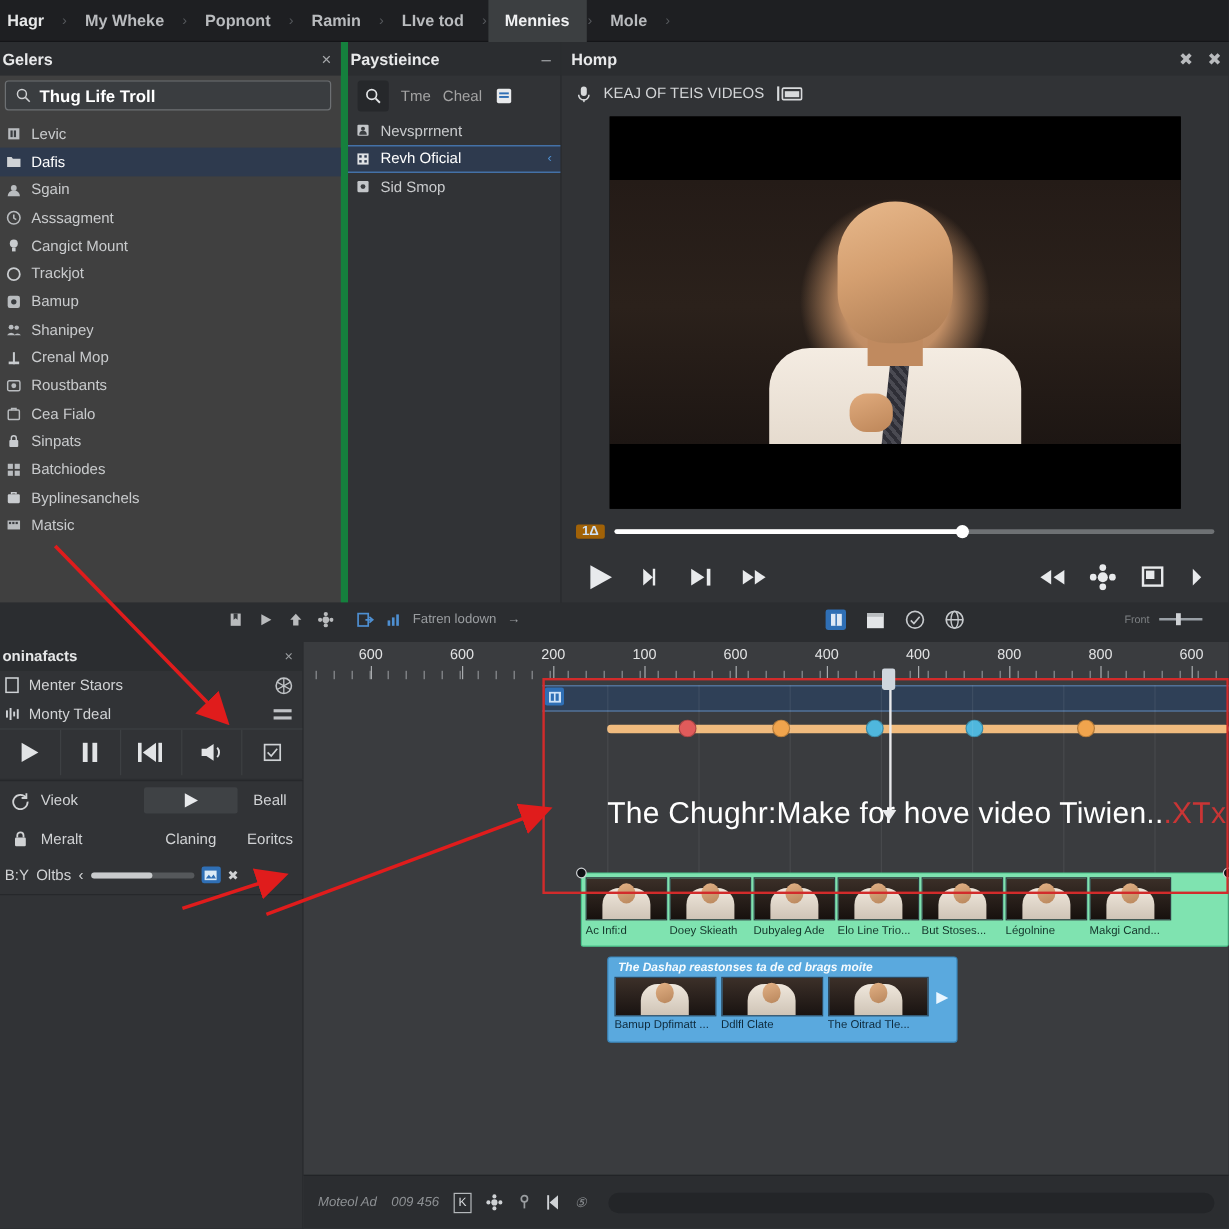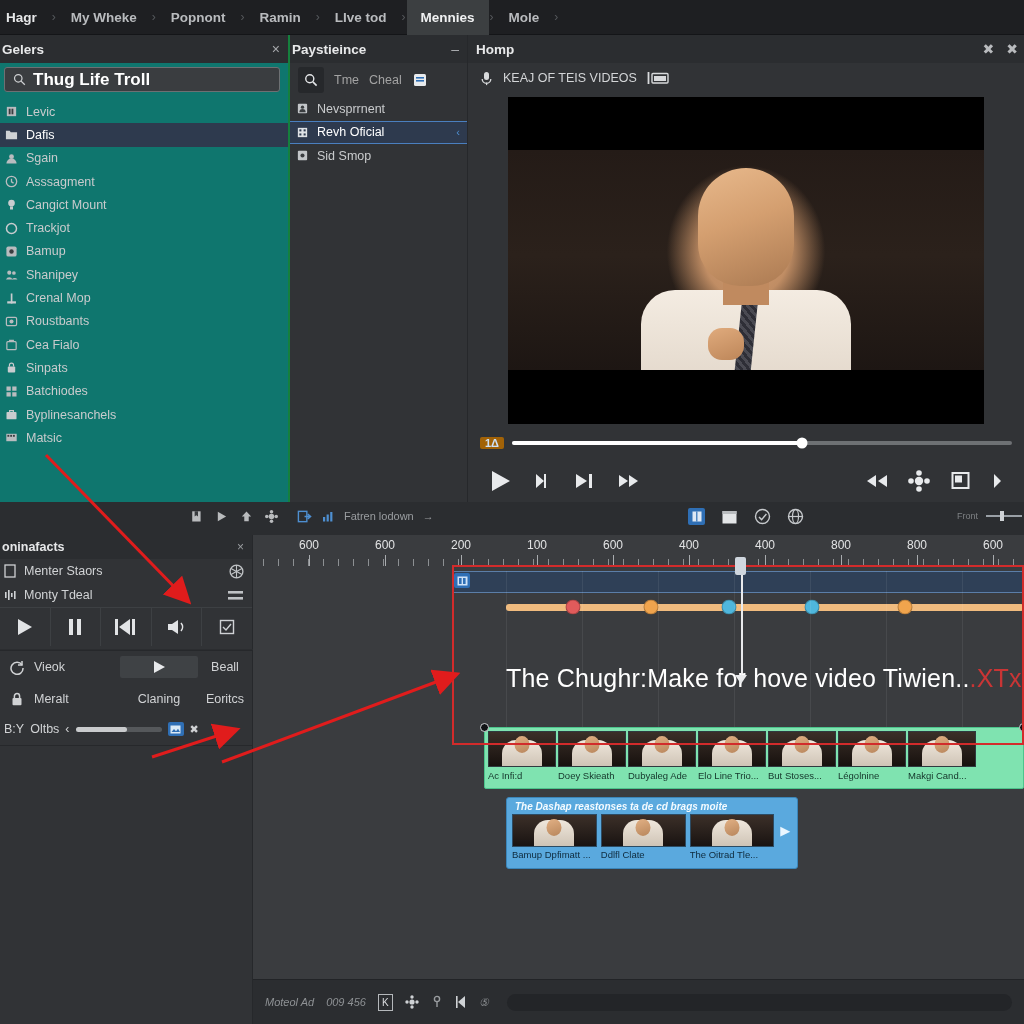--- a/index.html
+++ b/index.html
@@ -25,38 +25,38 @@
     color: #b9bbbe; padding: 0 14px; height: 35px;
     display: flex; align-items: center; white-space: nowrap;
   }
   .topbar .tab.first { font-weight: bold; color: #e6e7e8; padding-left: 6px; }
   .topbar .tab.active { background: #3c3f41; color: #f0f1f2; }
   .topbar .sep { color: #55585c; font-size: 12px; padding: 0 1px; }
 
   
   .left-panel {
     position: absolute; left: 0; top: 35px; width: 290px; height: 495px;
-    background: #0f766e; border-right: 2px solid #15803d;
+    background: #404040; border-right: 6px solid #15803d;
   }
   .panel-head {
     height: 28px; background: #2b2d30;
     display: flex; align-items: center; justify-content: space-between;
     padding: 0 8px 0 2px;
   }
   .panel-head .ttl { font-size: 13.5px; font-weight: bold; color: #e8e9ea; }
   .panel-head .xbtn { font-size: 14px; color: #a7a9ac; cursor: pointer; }
 
   .search-row { padding: 4px 8px 6px 4px; }
   .search-box {
     height: 25px; border: 1px solid #6d7073; border-radius: 3px;
     background: #3a3d40; display: flex; align-items: center; gap: 7px;
     padding: 0 8px;
   }
   .search-box .sicon { width: 13px; height: 13px; flex: 0 0 auto; }
-  .search-box .sval { font-size: 17px; font-weight: bold; color: #ffffff; }
+  .search-box .sval { font-size: 14px; font-weight: bold; color: #ffffff; }
 
   .lib-list { margin-top: 2px; }
   .lib-item {
     height: 23.3px; display: flex; align-items: center; gap: 8px;
     padding-left: 4px; font-size: 12.5px; color: #c9cbcd;
   }
   .lib-item.sel { background: #2e3a4e; color: #ffffff; }
   .lib-item .ico {
     width: 14px; height: 14px; flex: 0 0 auto;
     display: flex; align-items: center; justify-content: center;
@@ -185,21 +185,21 @@
   .player-foot {
     position: absolute; left: 0; bottom: 0; width: 556px; height: 28px;
     background: #2b2d30; display: flex; align-items: center; justify-content: center;
     gap: 16px;
   }
   .player-foot .chip {
     width: 17px; height: 17px; border-radius: 2px; background: #2f6fb5;
     display: flex; align-items: center; justify-content: center;
   }
   .player-foot .far {
-    position: absolute; right: 0; display: flex; align-items: center; gap: 6px;
+    position: absolute; right: 20px; display: flex; align-items: center; gap: 6px;
     font-size: 9px; color: #7d8083;
   }
 
   
   .bl-panel {
     position: absolute; left: 0; top: 535px; width: 253px; height: 114px;
     background: #313336; border-right: 1px solid #26282b;
   }
   .bl-head {
     height: 24px; background: #2b2d30; display: flex; align-items: center;

